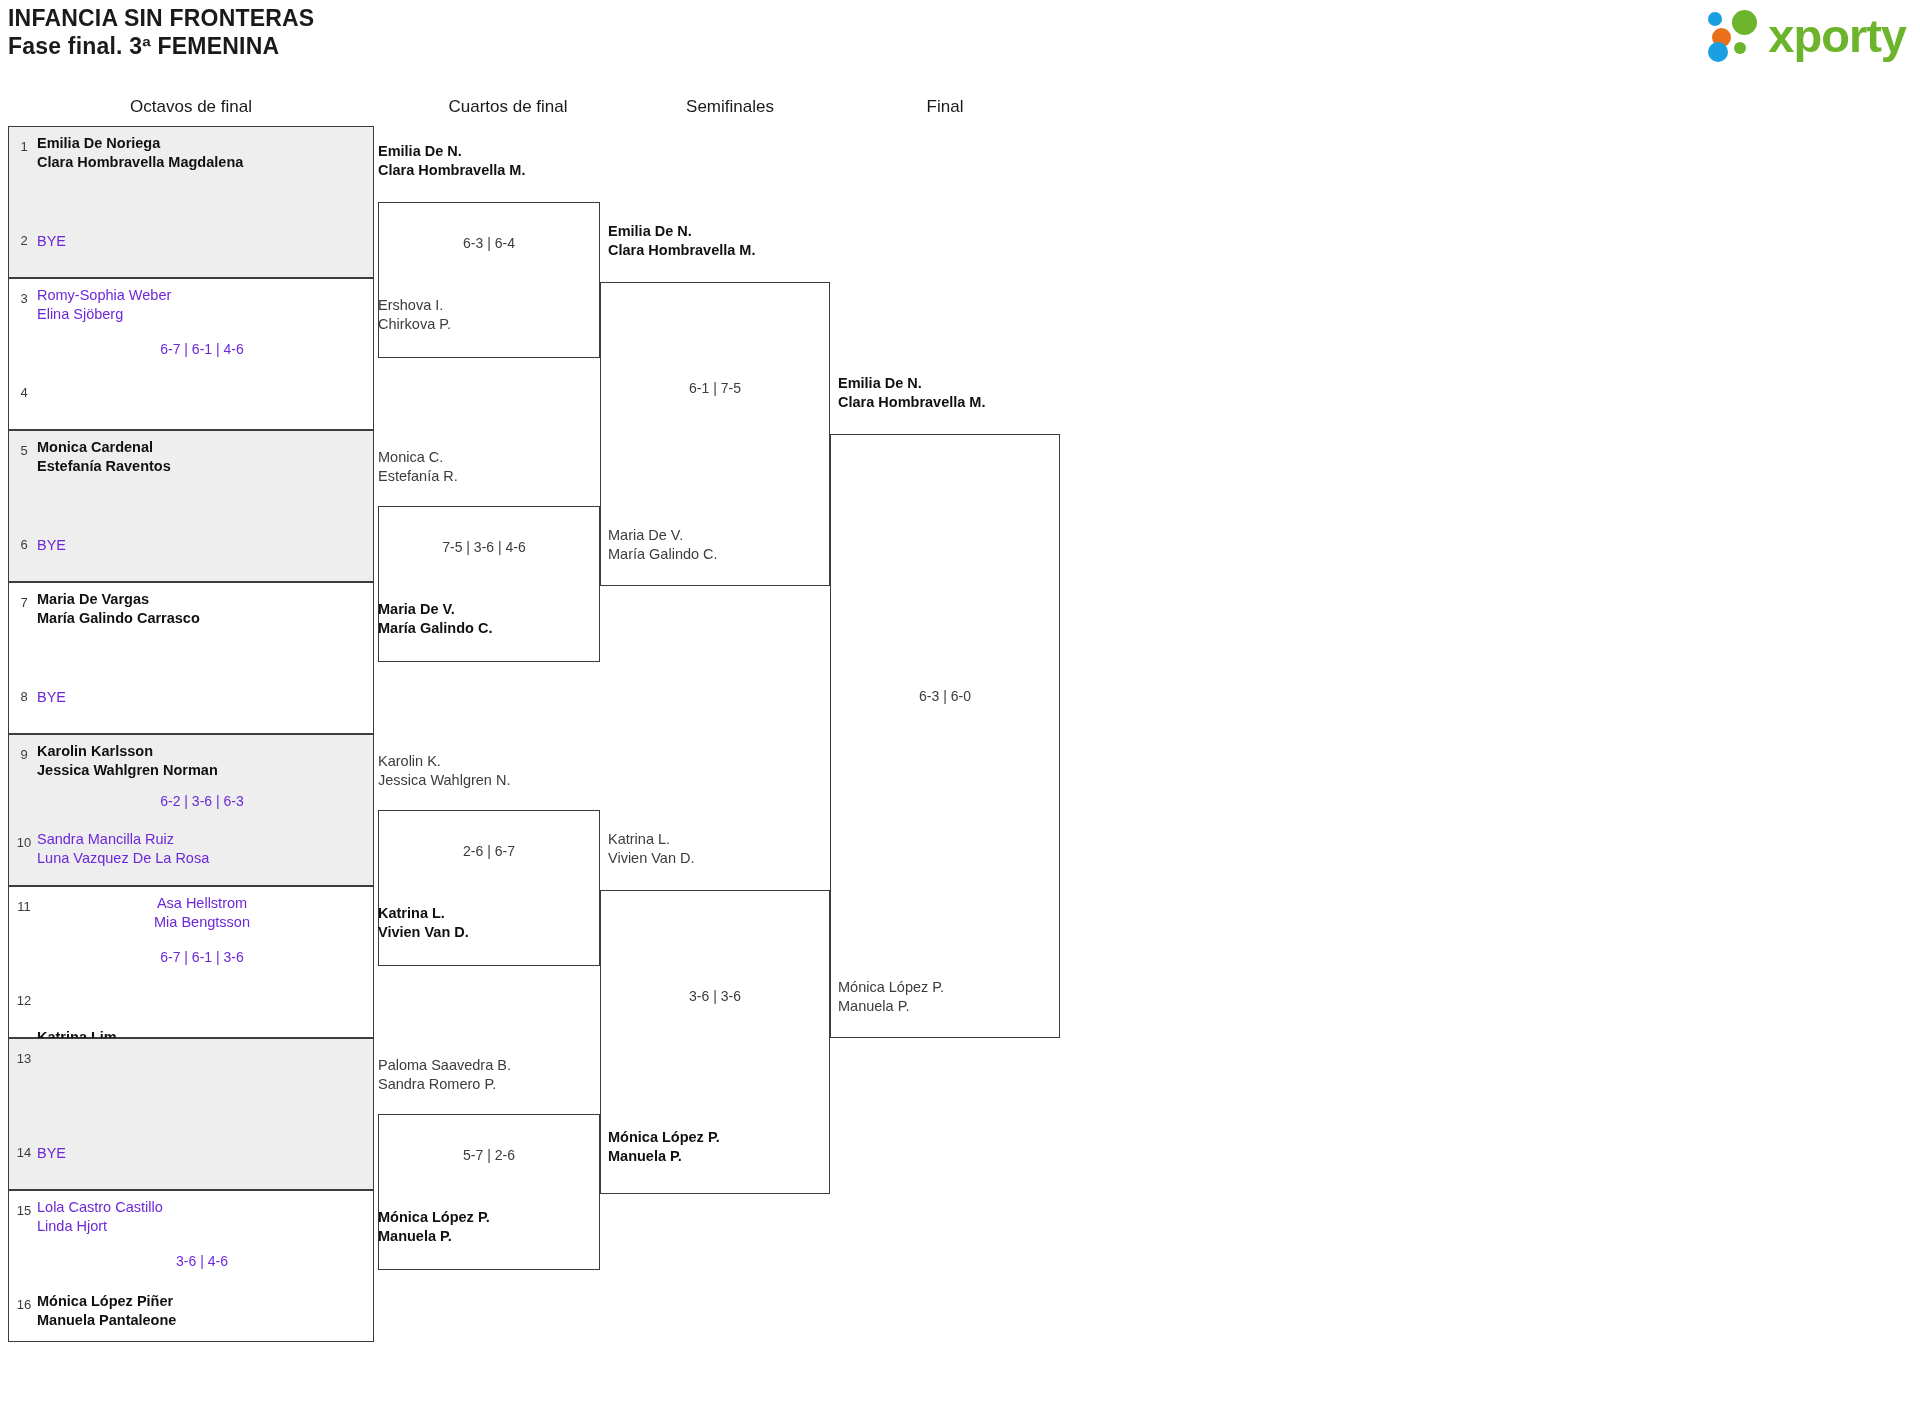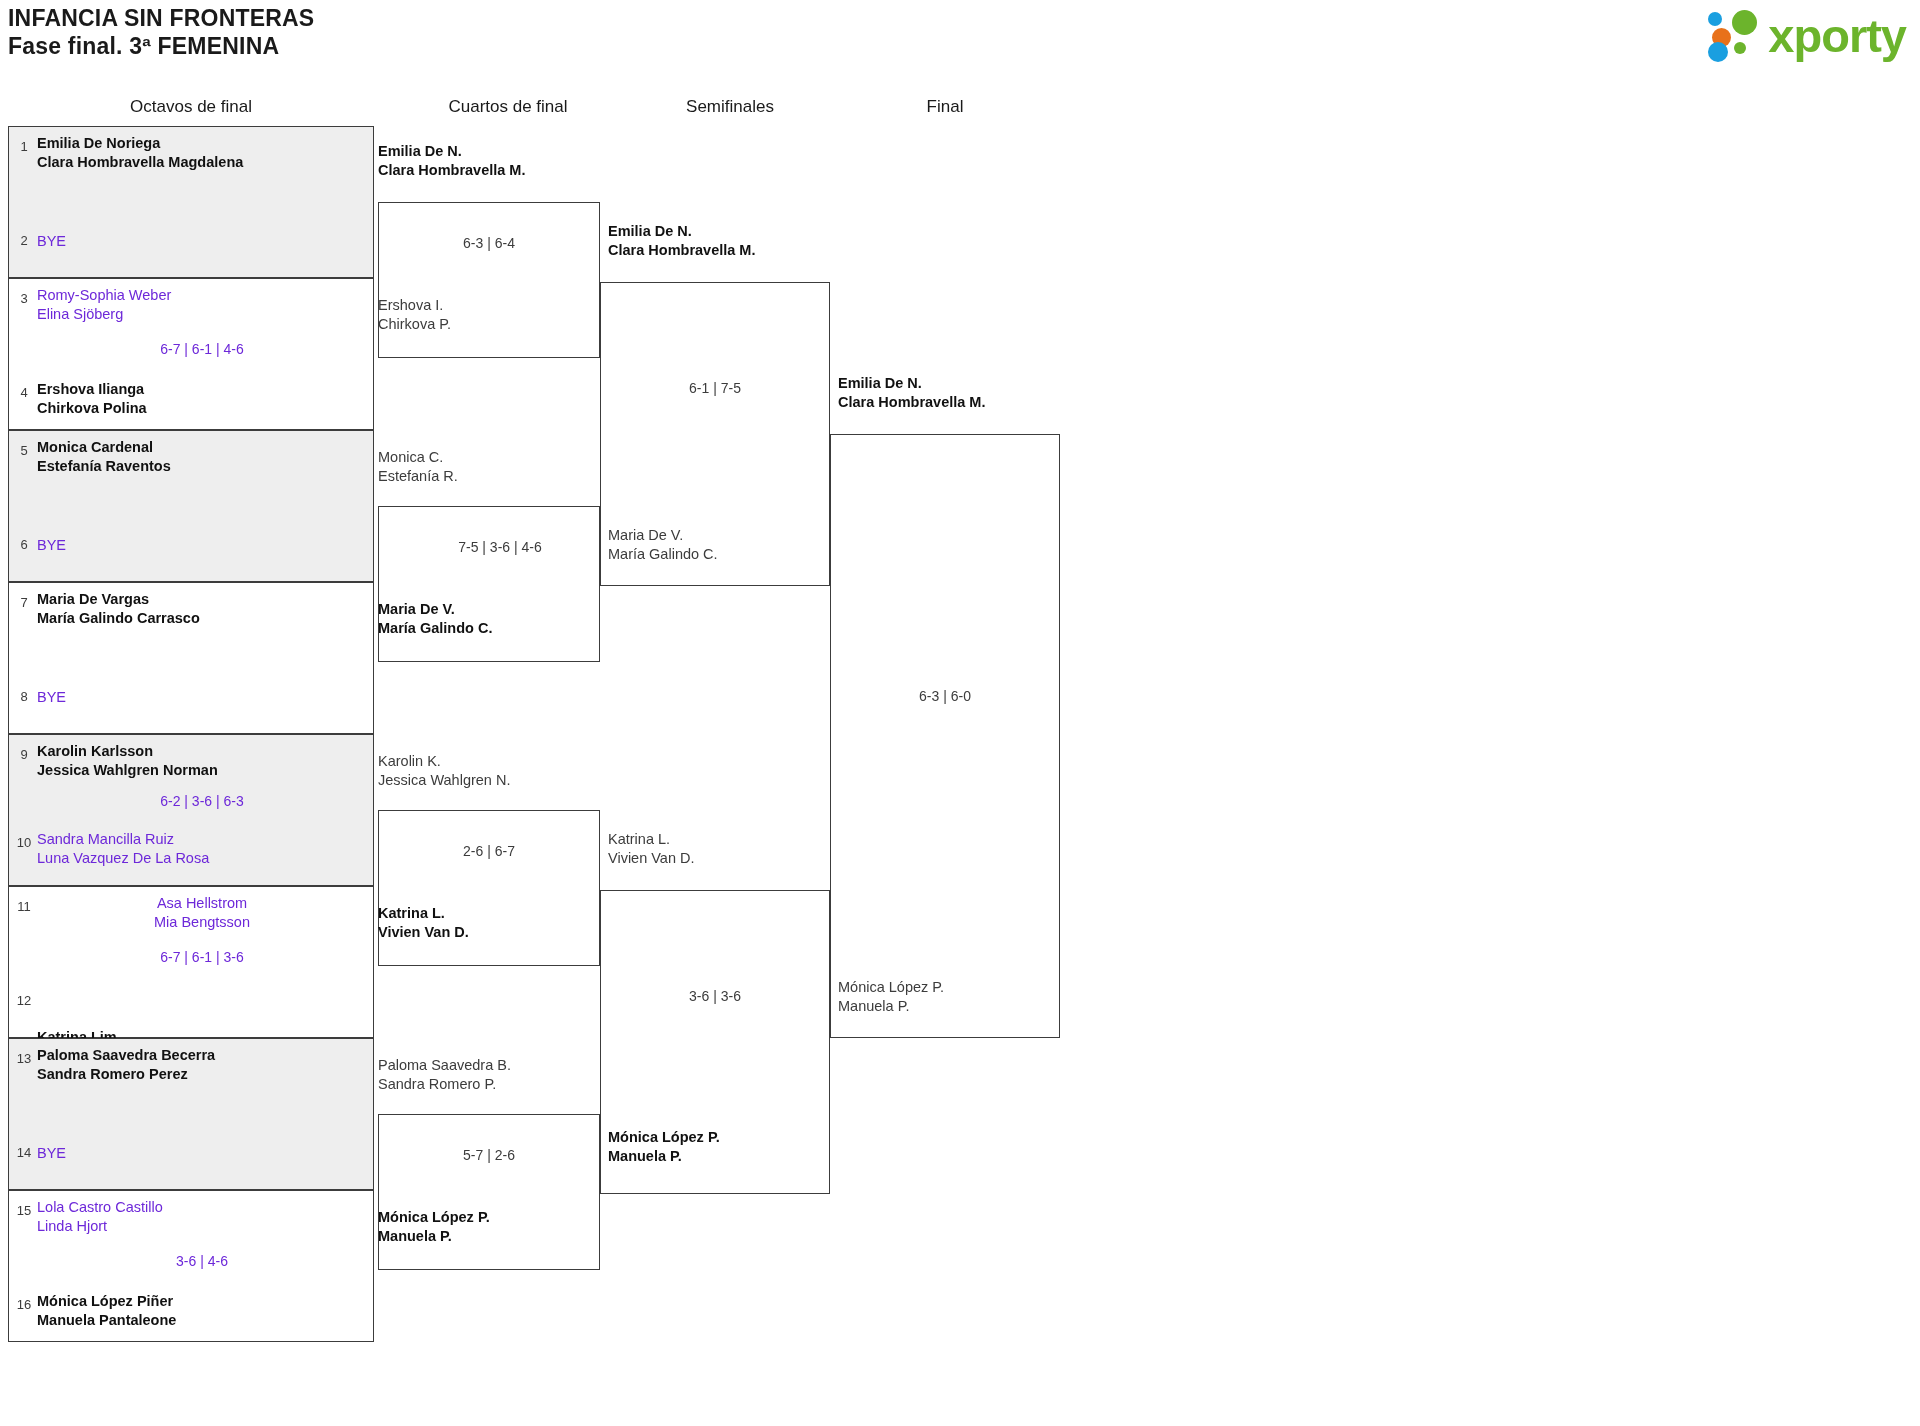--- a/index.html
+++ b/index.html
@@ -184,24 +184,20 @@
   </div>
 
   <div class="r16-block" style="top:278px; height:152px;">
     <div class="r16-seed" style="top:12px;">3</div>
     <div class="r16-names" style="top:7px;">
       <div>Romy-Sophia Weber</div>
       <div>Elina Sjöberg</div>
     </div>
     <div class="r16-score" style="top:62px;">6-7 | 6-1 | 4-6</div>
     <div class="r16-seed" style="top:106px;">4</div>
-    <div class="r16-names win" style="top:101px;">
-      <div>Ershova Ilianga</div>
-      <div>Chirkova Polina</div>
-    </div>
   </div>
 
   <div class="r16-block shaded" style="top:430px; height:152px;">
     <div class="r16-seed" style="top:12px;">5</div>
     <div class="r16-names win" style="top:7px;">
       <div>Monica Cardenal</div>
       <div>Estefanía Raventos</div>
     </div>
     <div class="r16-score" style="top:62px;"></div>
     <div class="r16-seed" style="top:106px;">6</div>
@@ -248,24 +244,20 @@
     <div class="r16-score" style="top:62px;">6-7 | 6-1 | 3-6</div>
     <div class="r16-seed" style="top:106px;">12</div>
     <div class="r16-names win" style="top:101px;margin-top:40px;">
       <div>Katrina Lim</div>
       <div>Vivien Van Dijk</div>
     </div>
   </div>
 
   <div class="r16-block shaded" style="top:1038px; height:152px;">
     <div class="r16-seed" style="top:12px;">13</div>
-    <div class="r16-names win" style="top:7px;">
-      <div>Paloma Saavedra Becerra</div>
-      <div>Sandra Romero Perez</div>
-    </div>
     <div class="r16-score" style="top:62px;"></div>
     <div class="r16-seed" style="top:106px;">14</div>
     <div class="r16-names" style="top:105px;">
       <div>BYE</div>
       <div></div>
     </div>
   </div>
 
   <div class="r16-block" style="top:1190px; height:152px;">
     <div class="r16-seed" style="top:12px;">15</div>
@@ -290,21 +282,21 @@
   <div class="adv" style="left:378px; top:296px;">
     <div>Ershova I.</div>
     <div>Chirkova P.</div>
   </div>
 
   <div class="adv" style="left:378px; top:448px;">
     <div>Monica C.</div>
     <div>Estefanía R.</div>
   </div>
   <div class="conn" style="left:378px; top:506px; width:222px; height:156px;"></div>
-  <div class="conn-score" style="left:378px; top:539px; width:212px;margin-left:16px;">7-5 | 3-6 | 4-6</div>
+  <div class="conn-score" style="left:378px; top:539px; width:212px;">7-5 | 3-6 | 4-6</div>
   <div class="adv win" style="left:378px; top:600px;">
     <div>Maria De V.</div>
     <div>María Galindo C.</div>
   </div>
 
   <div class="adv" style="left:378px; top:752px;">
     <div>Karolin K.</div>
     <div>Jessica Wahlgren N.</div>
   </div>
   <div class="conn" style="left:378px; top:810px; width:222px; height:156px;"></div>

